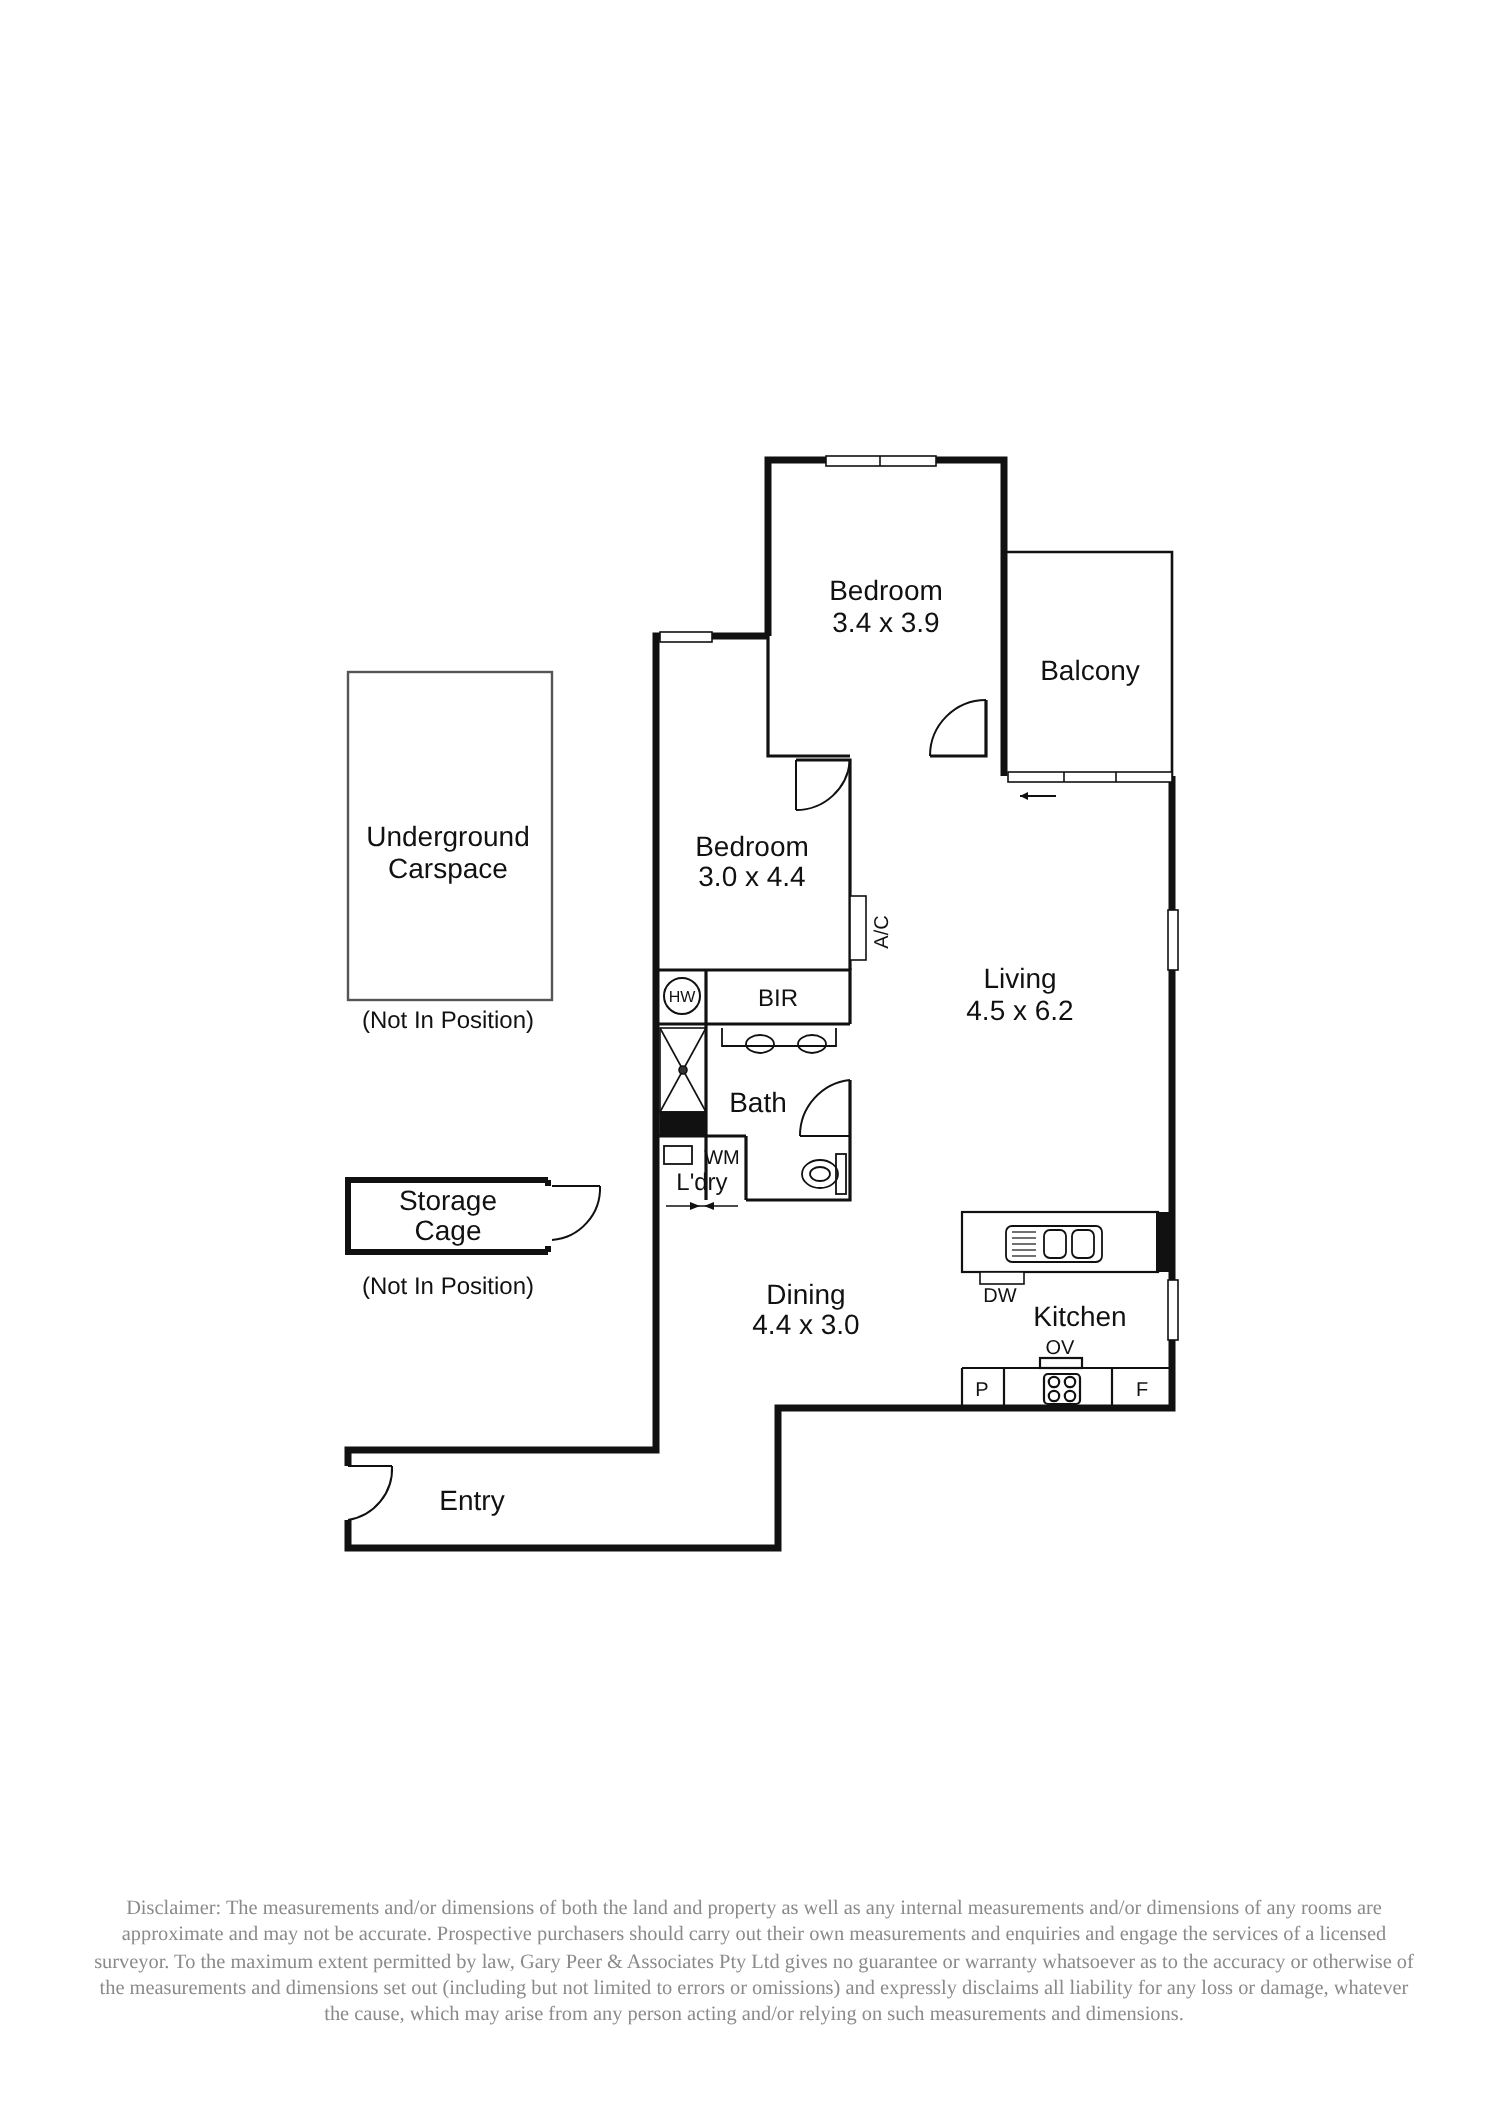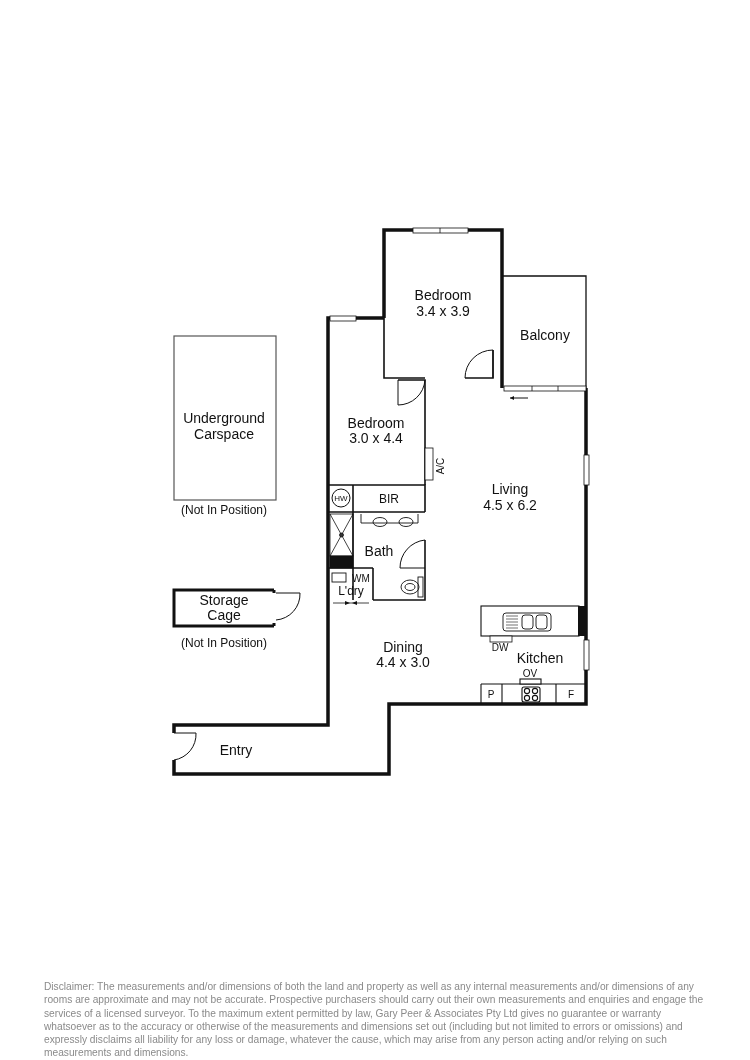--- a/index.html
+++ b/index.html
@@ -3,23 +3,23 @@
   <meta charset="utf-8">
   <style>
     html, body { margin: 0; padding: 0; background: #ffffff; }
     body { width: 750px; height: 1060px; position: relative; overflow: hidden; font-family: "Liberation Sans", sans-serif; }
     #plan { position: absolute; left: 0; top: 0; width: 750px; height: 1060px; }
     .lbl { font-family: "Liberation Sans", sans-serif; fill: #111; }
     .room { font-size: 14px; }
     .small { font-size: 12px; }
     .tiny { font-size: 10px; }
     .disclaimer {
-      position: absolute; left: 44px; top: 980px; width: 666px;
-      font-size: 10.2px; line-height: 13.3px; color: #8a8a8a; text-align: left;
-      font-family: Liberation Sans, sans-serif;
+      position: absolute; left: 44px; top: 948px; width: 666px;
+      font-size: 10.2px; line-height: 13.3px; color: #8a8a8a; text-align: center;
+      font-family: Liberation Serif, serif;
     }
   </style>
 </head>
 <body>
 
 <svg id="plan" viewBox="0 0 750 1060" xmlns="http://www.w3.org/2000/svg">
 
   <g>
     <rect x="174" y="336" width="102" height="164" fill="none" stroke="#555" stroke-width="1.2"></rect>
     <text class="lbl room" x="224" y="423" text-anchor="middle">Underground</text>

